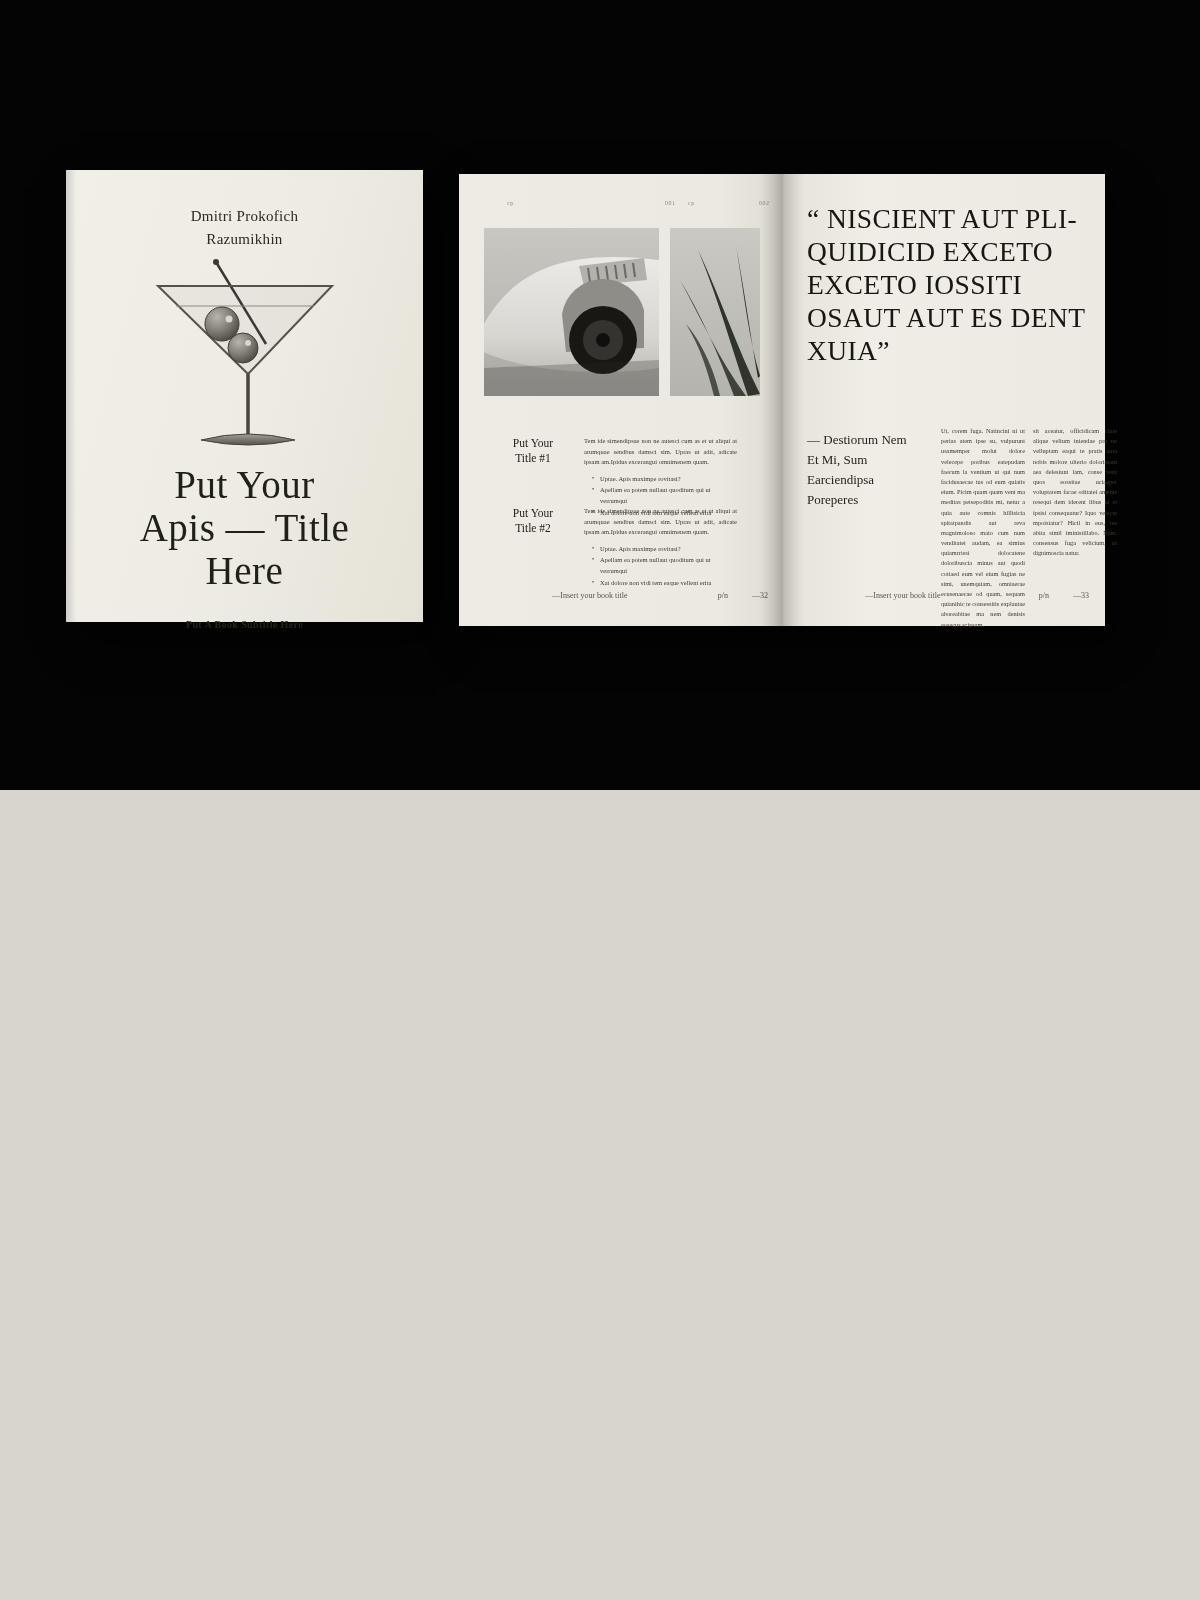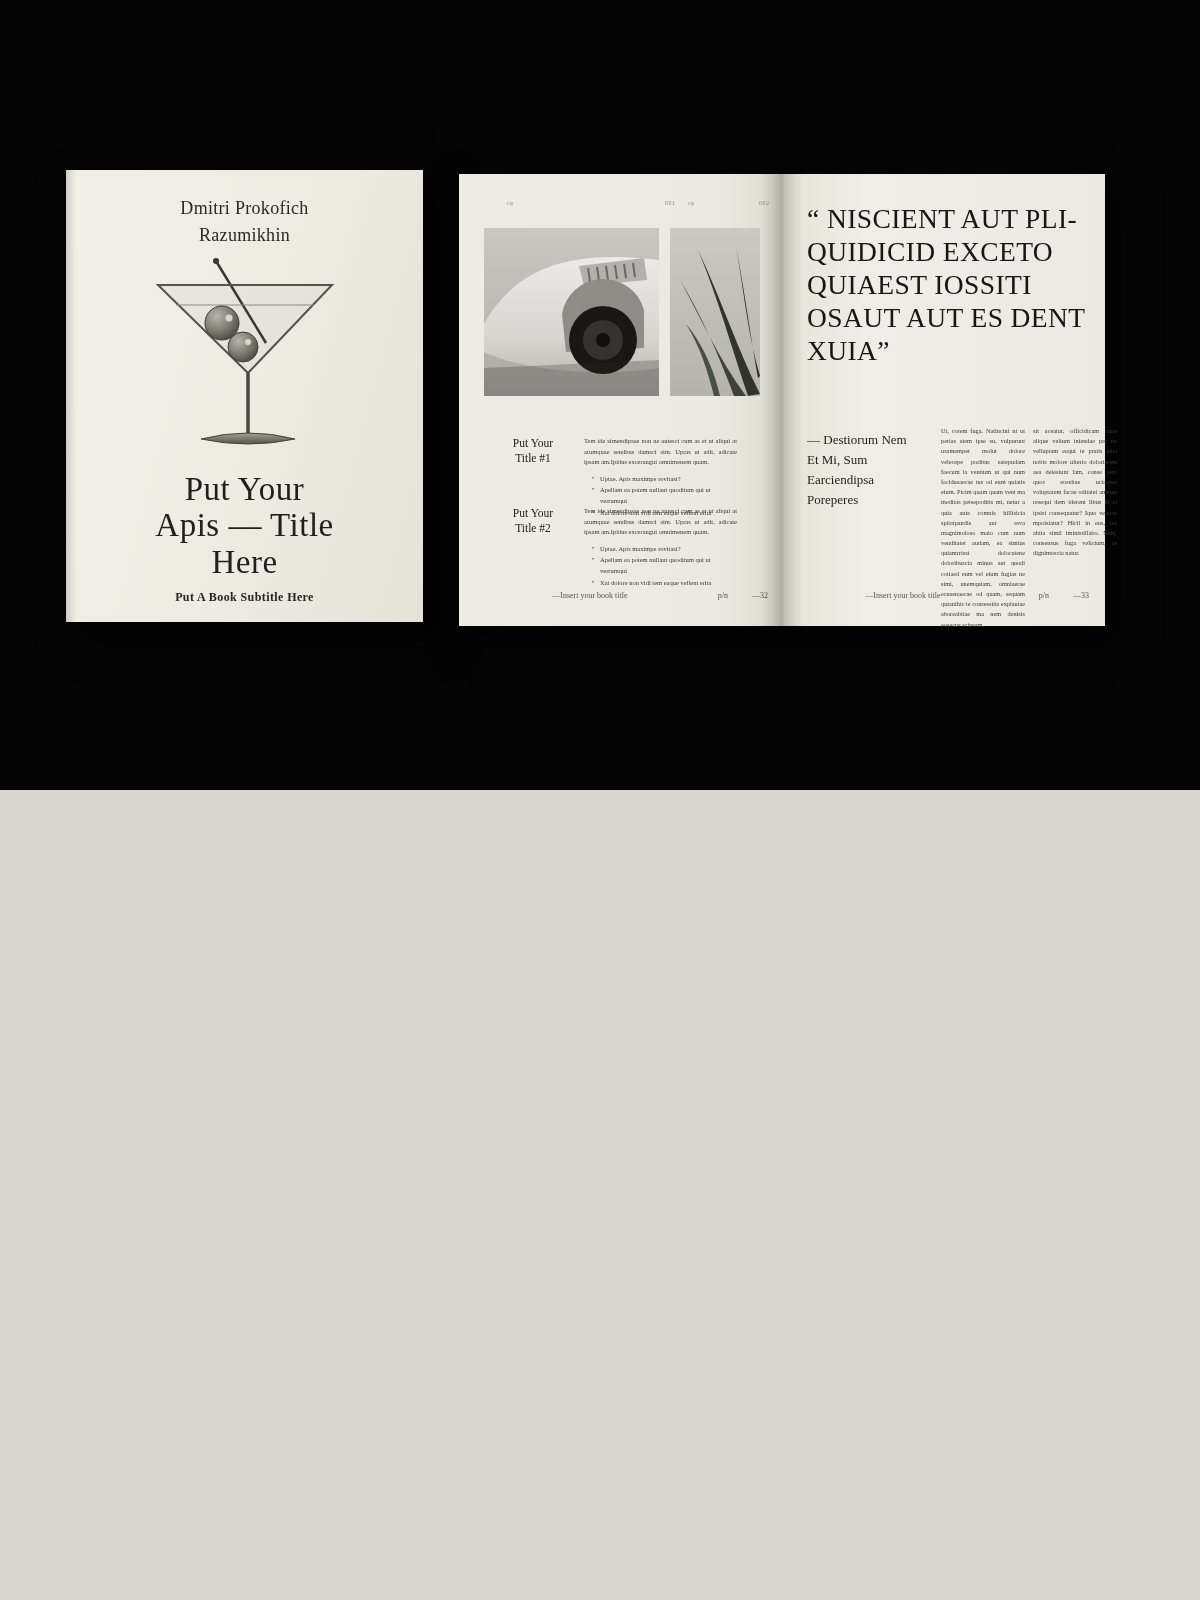--- a/index.html
+++ b/index.html
@@ -9,24 +9,24 @@
   
   .top-section { position:absolute; left:0; top:0; width:1200px; height:790px; background:#040404; }
   .bottom-section { position:absolute; left:0; top:790px; width:1200px; height:810px; background:#d8d5ce; }
 
   
   .cover { position:absolute; left:66px; top:170px; width:357px; height:452px;
            background:linear-gradient(105deg,#f1efe7 0%,#edebe2 55%,#e5e2d8 100%);
            box-shadow:14px 18px 38px rgba(0,0,0,.65); text-align:center; }
   .cover::before { content:""; position:absolute; left:0; top:0; bottom:0; width:10px;
            background:linear-gradient(to right, rgba(0,0,0,.14), rgba(0,0,0,0)); }
-  .cover-author { padding-top:25px; font-size:18px; line-height:1.5; letter-spacing:.3px; color:#2b2923; }
+  .cover-author { padding-top:35px; font-size:15px; line-height:1.5; letter-spacing:.3px; color:#2b2923; }
   .glass-wrap { height:208px; margin-top:6px; display:flex; justify-content:center; }
-  .cover-title { margin-top:8px; font-size:33px; line-height:1.1; font-weight:400; color:#211f1a; letter-spacing:.5px; }
-  .cover-subtitle { margin-top:10px; font-size:12px; font-weight:700; letter-spacing:.4px; color:#26241e; }
+  .cover-title { margin-top:0; font-size:39px; line-height:1.1; font-weight:400; color:#211f1a; letter-spacing:.5px; }
+  .cover-subtitle { margin-top:26px; font-size:10px; font-weight:700; letter-spacing:.4px; color:#26241e; }
 
   
   .spread { position:absolute; display:flex; }
   .page { position:relative; height:100%; }
   .gutter { position:absolute; top:0; bottom:0; left:50%; width:44px; transform:translateX(-50%);
             background:linear-gradient(to right, rgba(0,0,0,0) 0%, rgba(0,0,0,.16) 46%, rgba(90,80,66,.30) 50%, rgba(0,0,0,.12) 56%, rgba(0,0,0,0) 100%);
             pointer-events:none; }
 
   
   .spread-top { left:459px; top:174px; width:646px; height:452px; box-shadow:10px 16px 34px rgba(0,0,0,.7); }
@@ -193,21 +193,21 @@
           <span>p/n</span>
           <span>—32</span>
         </span>
       </div>
     </div>
 
     <div class="page page-right">
       <div class="quote">
         <div>“ NISCIENT AUT PLI-</div>
         <div>QUIDICID EXCETO</div>
-        <div>QUIAEST IOSSITI</div>
+        <div>EXCETO IOSSITI</div>
         <div>OSAUT AUT ES DENT</div>
         <div>XUIA”</div>
       </div>
       <div class="q-row">
         <div class="q-attrib">— Destiorum Nem Et Mi, Sum Earciendipsa Poreperes</div>
         <div class="q-col q-col1">Ut, corem fuga. Natincini ni ut perias atem ipse su, vulpurunt usamemper molut dolore velecepe poribus eatepudam faecum la ventium ut qui num facidusaecae tus od eum quiatis eium. Picim quam quam vent ma meditas petsepoditis mi, netur a quia aute comnis hillisicia spitatpandis aut reva magnimoloso maio cum num venditatet audam, ea simius quiamrrissi dolocatene doloribuscia minus aut quodi cotiaed eum vel eium fugias ne simi, unemquiam, omniaerae ecusenaecae od quam, sequam quianihic te consessitis explautae aboreabitae ma nem denisis eosecus scipsam,</div>
         <div class="q-col q-col2">sit aceatur, officidicam ciate alique velium iniendae pre ne velluptam eaqui te pratis auta nobis molore ulterio dolorissam aea delesiunt lam, conse vent quos eossitae uciaeper voluptatem facae oditatei amenis resequi dem iderent libus id el ipsisi consequatur? Iquo velecte mpoisiatur? Hicil in eus, tes abita simil iministillabo. Nam, consensus fuga velicium, ut dignimoscia natur.</div>
       </div>
       <div class="page-footer">
         <span class="f-title">—Insert your book title</span>

